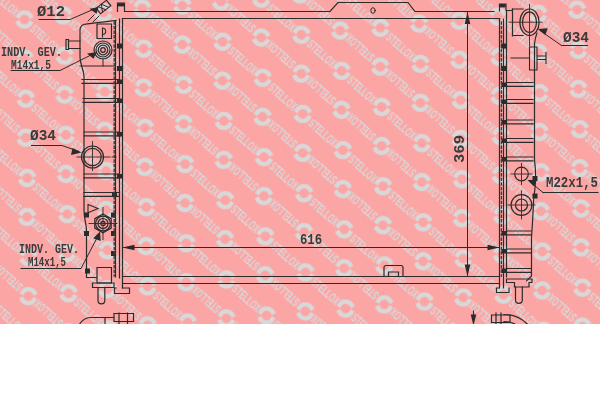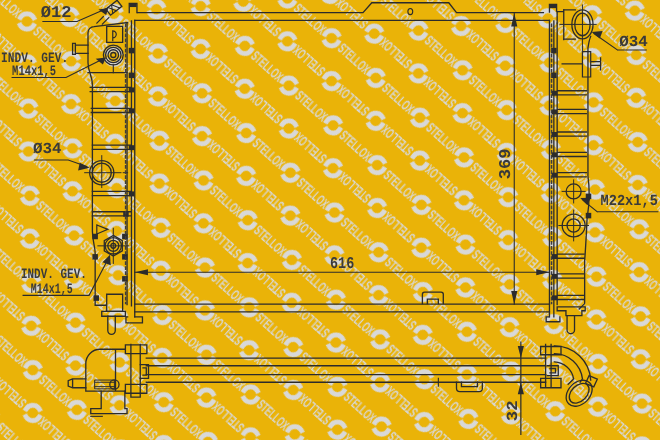--- a/index.html
+++ b/index.html
@@ -1,14 +1,14 @@
 <!DOCTYPE html>
 <html><head><meta charset="utf-8"><title>radiator</title><style>
 html,body{margin:0;padding:0;background:#fff}
-#c{position:relative;width:600px;height:400px;background:#eab308;overflow:hidden}
+#c{position:relative;width:600px;height:324px;background:#fca5a5;overflow:hidden}
 svg{display:block}
 text{font-family:"Liberation Mono",monospace;font-weight:bold}
 text.lbl{fill:#3a3a3a}
 text.wmt{fill:#d8d8d8;font-family:"Liberation Sans",sans-serif;font-weight:bold}
 </style></head><body>
 <div id="c">
 <svg width="600" height="400" viewBox="0 0 600 400" fill="none" stroke-linecap="square">
 <defs>
 <pattern id="wm" width="108" height="116" patternUnits="userSpaceOnUse" patternTransform="rotate(42) translate(22.8,56.1)">
   <g fill="#d9d9d9" stroke="none">

